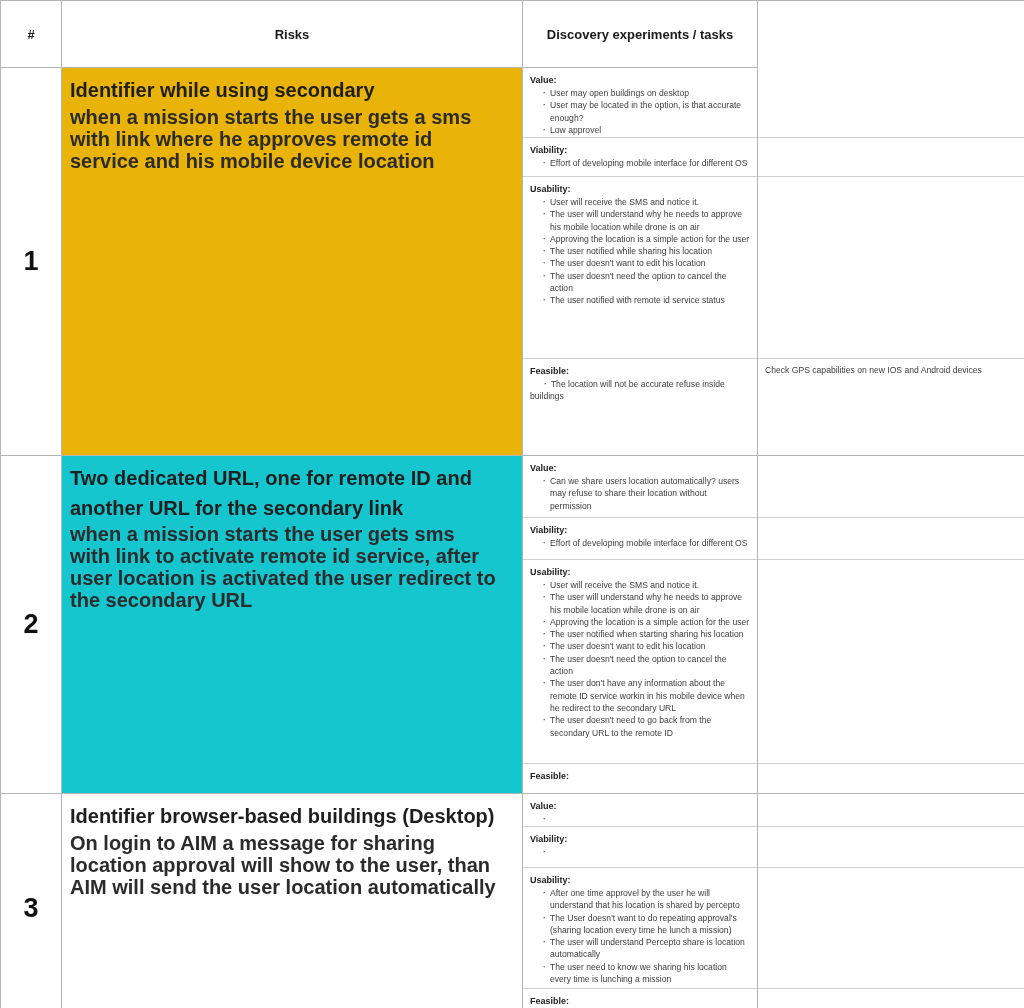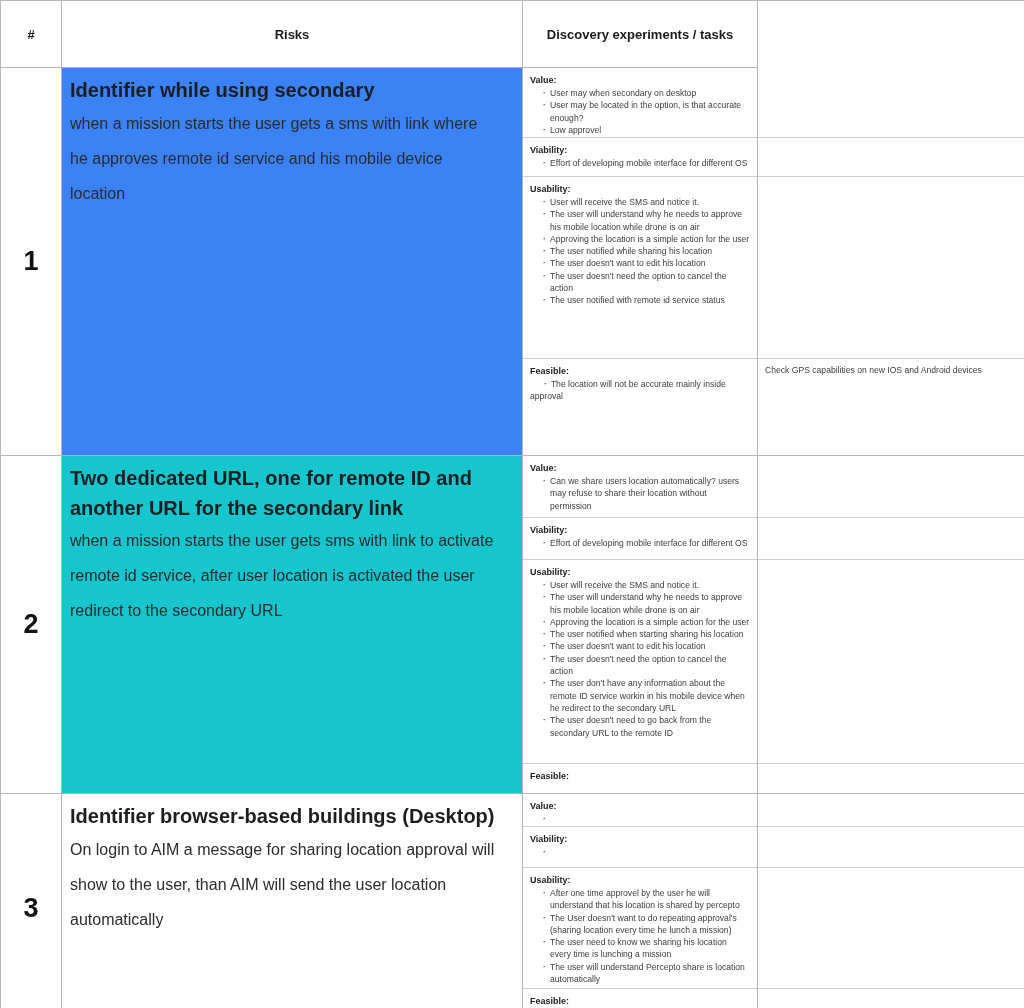--- a/index.html
+++ b/index.html
@@ -24,21 +24,21 @@
     font-size:13px; font-weight:700; color:#1a1a1a;
   }
 
   
   .num-cell { display:flex; align-items:center; justify-content:center; }
   .num-cell span { font-size:27px; font-weight:700; color:#111; }
 
   
   .solution-cell { padding:8px 24px 8px 8px; }
   .sol-title { font-size:20px; font-weight:700; line-height:29.5px; color:#1e1e1e; }
-  .sol-body  { font-size:16px; font-weight:400; line-height:35px; color:#2b2b2b; }
+  .sol-body  { font-size:20px; font-weight:700; line-height:22px; color:#2b2b2b; }
 
   
   .stack-cell { padding:0; display:flex; flex-direction:column; }
   .sub {
     box-sizing:border-box; padding:6px 7px 0 7px;
     border-bottom:1px solid #cfcfcf; overflow:hidden; flex:none;
   }
   .sub:last-child { border-bottom:none; }
   .risk-label { font-size:9px; font-weight:700; line-height:12px; color:#222; }
   .risk-list { margin:1px 0 0 0; padding:0 0 0 13px; list-style:none; }
@@ -64,29 +64,29 @@
   <div class="row header-row">
     <div class="cell header-cell">#</div>
     <div class="cell header-cell">Risks</div>
     <div class="cell header-cell">Discovery experiments / tasks</div>
   </div>
   <div id="rows-container">
       <div class="row body-row" style="height: 388px;">
         <div class="cell num-cell">
           <span>1</span>
         </div>
-        <div class="cell solution-cell" style="background: #3b82f6;">
+        <div class="cell solution-cell" style="background: #eab308;">
           <div class="sol-title">Identifier while using secondary</div>
           <div class="sol-body">when a mission starts the user gets a sms with link where he approves remote id service and his mobile device location</div>
         </div>
         <div class="cell stack-cell">
           <div class="sub" style="height: 70px;">
             <div class="risk-label">Value:</div>
             <ul class="risk-list">
-              <li>User may when secondary on desktop</li>
+              <li>User may open buildings on desktop</li>
               <li>User may be located in the option, is that accurate enough?</li>
               <li>Low approvel</li>
             </ul>
           </div>
           <div class="sub" style="height: 39px;">
             <div class="risk-label">Viability:</div>
             <ul class="risk-list">
               <li>Effort of developing mobile interface for different OS</li>
             </ul>
           </div>
@@ -98,21 +98,21 @@
               <li>Approving the location is a simple action for the user</li>
               <li>The user notified while sharing his location</li>
               <li>The user doesn't want to edit his location</li>
               <li>The user doesn't need the option to cancel the action</li>
               <li>The user notified with remote id service status</li>
             </ul>
           </div>
           <div class="sub" style="height: 97px;">
             <div class="risk-label">Feasible:</div>
             <ul class="risk-list quirk">
-              <li>The location will not be accurate mainly inside approval</li>
+              <li>The location will not be accurate refuse inside buildings</li>
             </ul>
           </div>
         </div>
         <div class="cell stack-cell">
           <div class="sub" style="height: 70px;">
             <div class="disc-text"></div>
           </div>
           <div class="sub" style="height: 39px;">
             <div class="disc-text"></div>
           </div>
@@ -196,22 +196,22 @@
             <div class="risk-label">Viability:</div>
             <ul class="risk-list">
               <li></li>
             </ul>
           </div>
           <div class="sub" style="height: 121px;">
             <div class="risk-label">Usability:</div>
             <ul class="risk-list">
               <li>After one time approvel by the user he will understand that his location is shared by percepto</li>
               <li>The User doesn't want to do repeating approval's (sharing location every time he lunch a mission)</li>
+              <li>The user will understand Percepto share is location automatically</li>
               <li>The user need to know we sharing his location every time is lunching a mission</li>
-              <li>The user will understand Percepto share is location automatically</li>
             </ul>
           </div>
           <div class="sub" style="height: 35px;">
             <div class="risk-label">Feasible:</div>
           </div>
         </div>
         <div class="cell stack-cell">
           <div class="sub" style="height: 33px;">
             <div class="disc-text"></div>
           </div>

